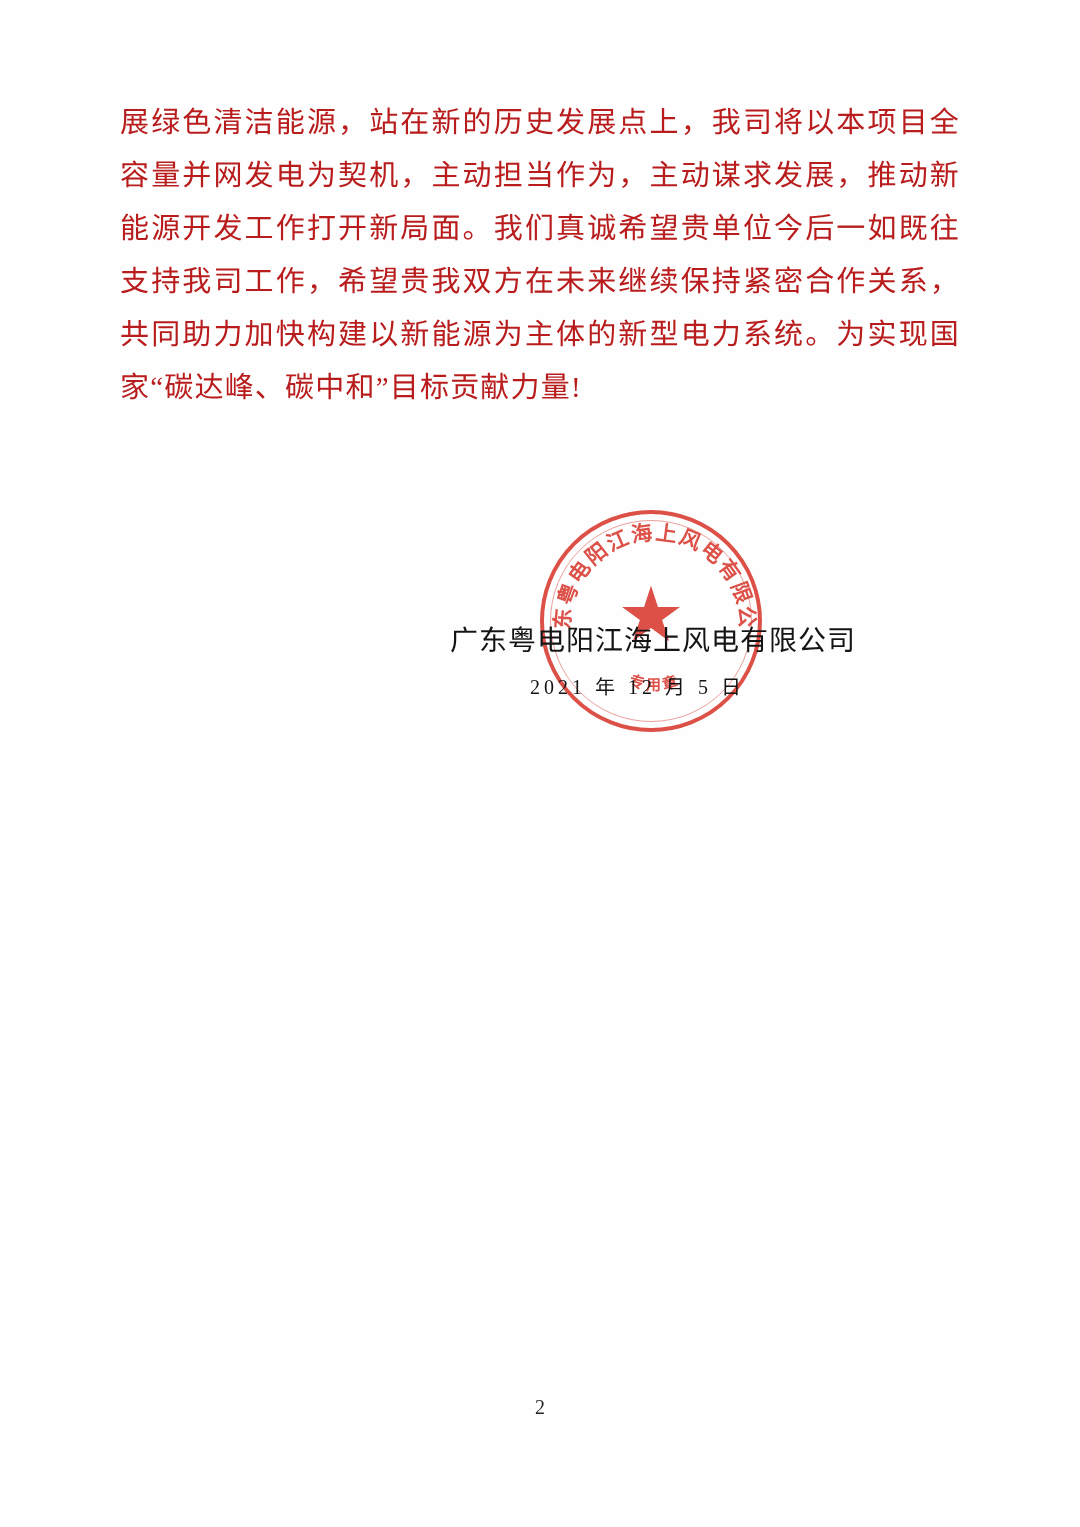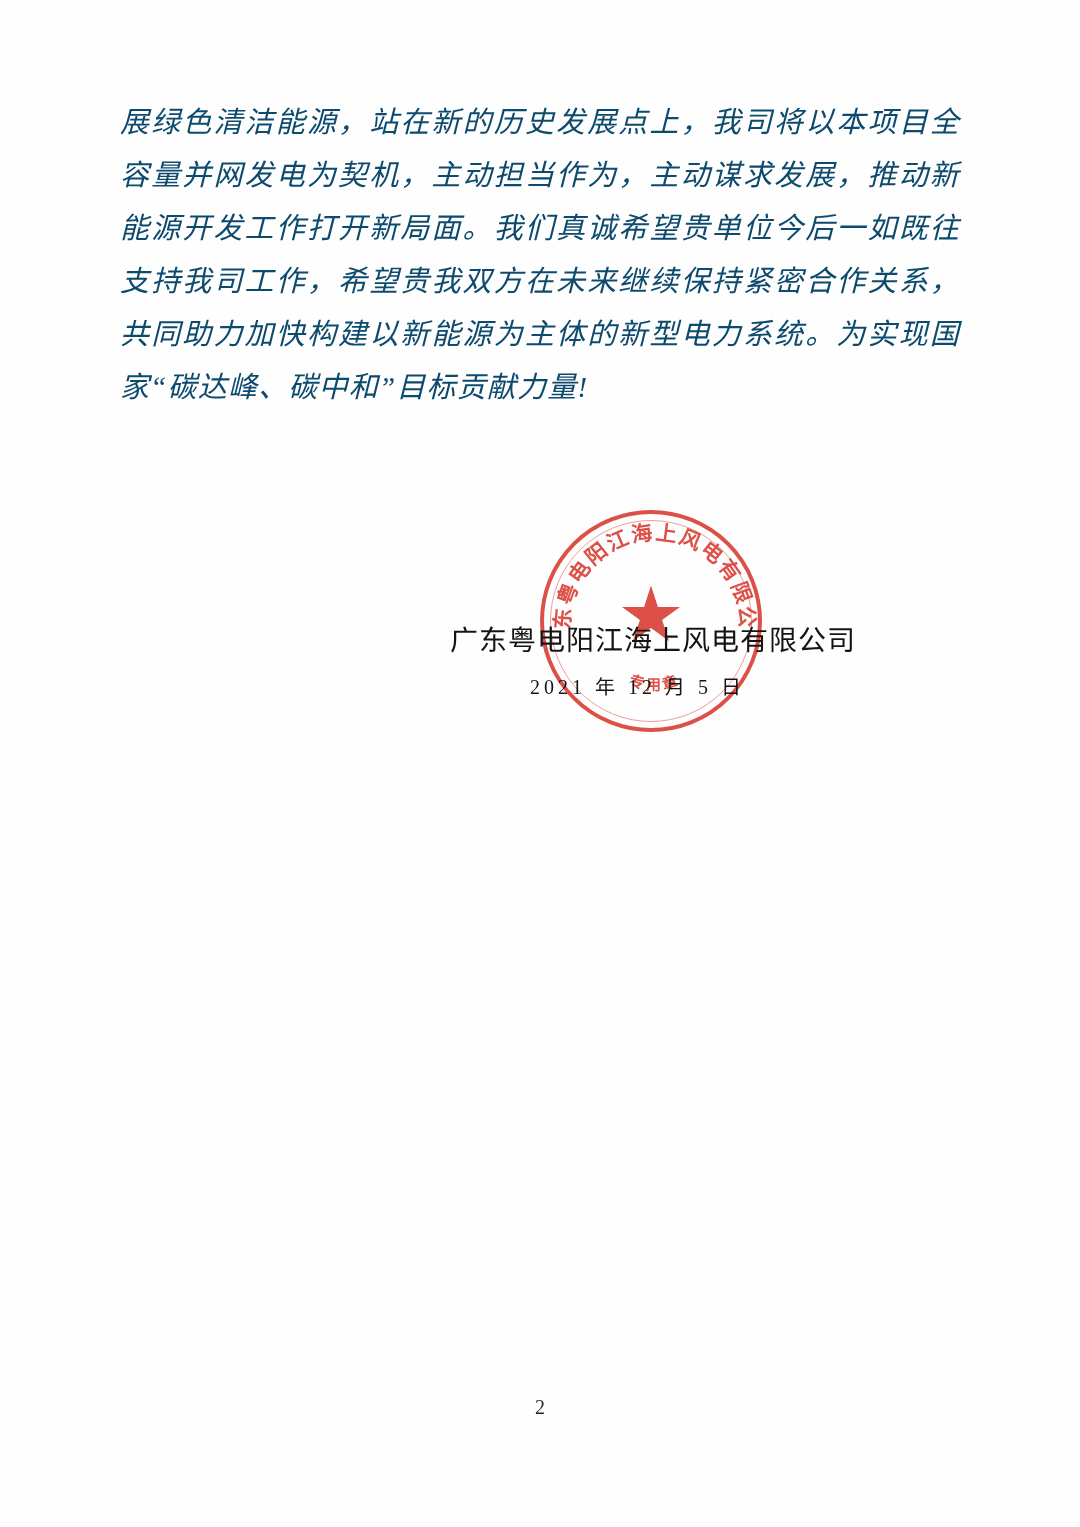--- a/index.html
+++ b/index.html
@@ -29,22 +29,21 @@
     width: 840px;
   }
 
   .body-par {
     font-size: 29px;
     line-height: 53px;
     letter-spacing: 1.2px;
     text-align: justify;
     text-justify: inter-ideograph;
     margin: 0 0 6px 0;
-    color: #0c4a6e;
-    font-style: italic;
+    color: #b91c1c;
   }
 
   .body-par.indent {
     text-indent: 58px;
     margin-top: 20px;
   }
 
   .signature-block {
     position: absolute;
     left: 120px;

